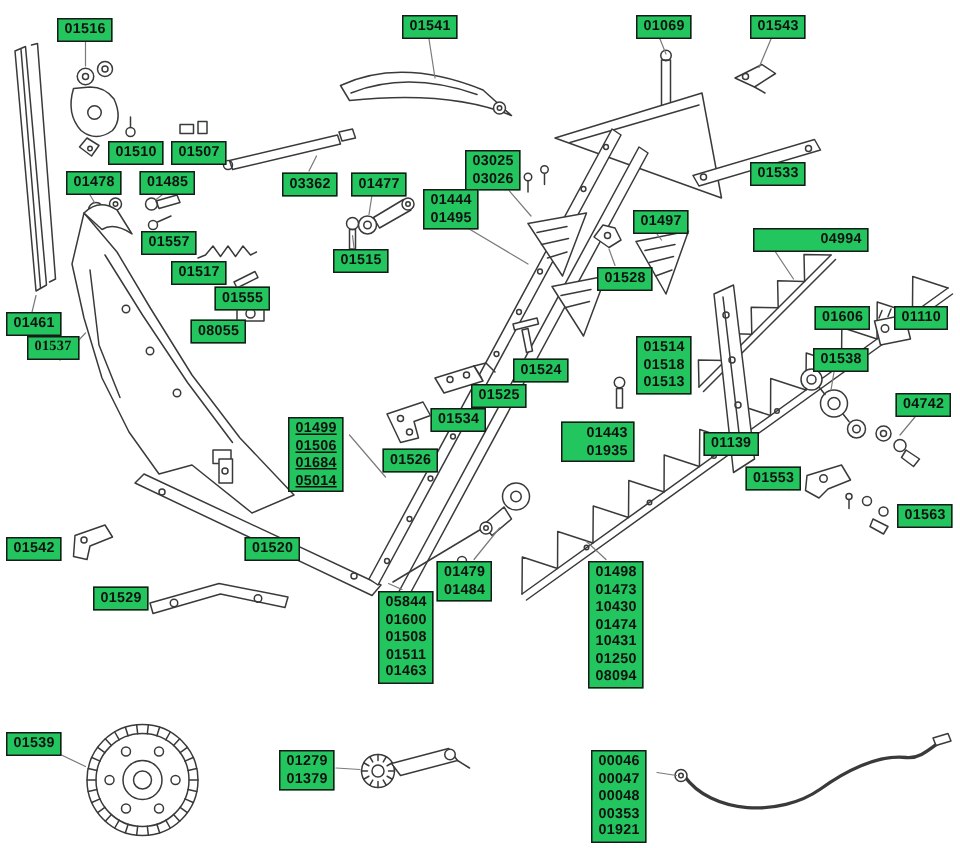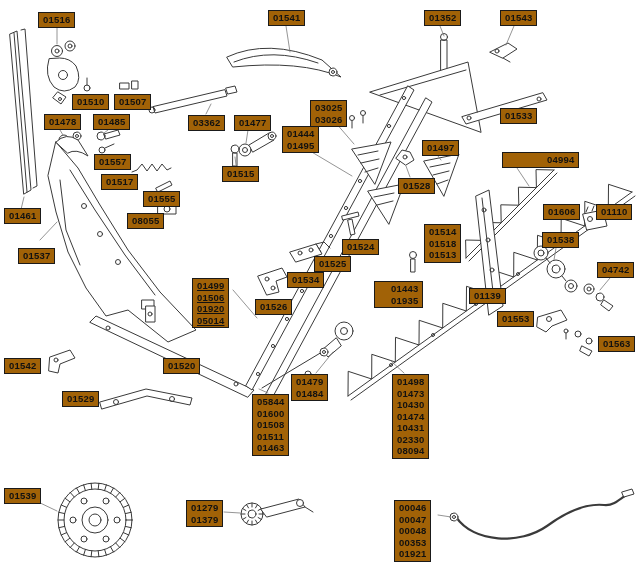--- a/index.html
+++ b/index.html
@@ -5,23 +5,23 @@
   html,body{margin:0;padding:0;background:#fff;}
   #stage{position:relative;width:640px;height:565px;background:var(--bg,#ffffff);overflow:hidden;
          font-family:"Liberation Sans",sans-serif;}
   #lineart{position:absolute;left:0;top:0;z-index:1;}
   #lineart line,#lineart path,#lineart circle,#lineart rect,#lineart polyline{
     stroke:var(--line,#333333);fill:none;stroke-width:1;stroke-linejoin:round;stroke-linecap:round;}
   #lineart .fl{fill:#ffffff;}
   #lineart .leader{stroke:#7a7a7a;stroke-width:0.8;}
   #lineart .thick{stroke-width:2.2;}
   #labels{position:absolute;left:0;top:0;width:100%;height:100%;z-index:2;pointer-events:none;}
-  .part-label{position:absolute;background:#a16207;border:1.3px solid var(--label-border,#1a1a1a);
+  .part-label{position:absolute;background:#22c55e;border:1.3px solid var(--label-border,#1a1a1a);
     padding:1px 4px;font-weight:bold;font-size:9.5px;line-height:11.5px;
-    color:var(--label-text,#111111);letter-spacing:.2px;white-space:nowrap;text-align:left;}
+    color:var(--label-text,#111111);letter-spacing:.2px;white-space:nowrap;text-align:center;}
 </style>
 </head>
 <body>
 
 <div id="stage">
   <svg id="lineart" width="640" height="565" viewBox="0 0 640 565" aria-hidden="true">
 
     <g>
       <path class="fl" d="M10,34 L17,31 L31,190 L24,194 Z"></path>
       <line x1="14" y1="33" x2="27" y2="192"></line>
@@ -359,21 +359,21 @@
   </svg>
 
   <div id="labels">
       <div class="part-label" style="left: 38px; top: 12px;">
         <div>01516</div>
       </div>
       <div class="part-label" style="left: 268px; top: 10px;">
         <div>01541</div>
       </div>
       <div class="part-label" style="left: 424px; top: 10px;">
-        <div>01352</div>
+        <div>01069</div>
       </div>
       <div class="part-label" style="left: 500px; top: 10px;">
         <div>01543</div>
       </div>
       <div class="part-label" style="left: 72px; top: 94px;">
         <div>01510</div>
       </div>
       <div class="part-label" style="left: 114px; top: 94px;">
         <div>01507</div>
       </div>
@@ -405,42 +405,42 @@
       </div>
       <div class="part-label" style="left: 502px; top: 152px; padding-left: 44px;">
         <div>04994</div>
       </div>
       <div class="part-label" style="left: 94px; top: 154px;">
         <div>01557</div>
       </div>
       <div class="part-label" style="left: 222px; top: 166px;">
         <div>01515</div>
       </div>
-      <div class="part-label" style="left: 101px; top: 174px;">
+      <div class="part-label" style="left: 114px; top: 174px;">
         <div>01517</div>
       </div>
       <div class="part-label" style="left: 398px; top: 178px;">
         <div>01528</div>
       </div>
       <div class="part-label" style="left: 143px; top: 191px;">
         <div>01555</div>
       </div>
       <div class="part-label" style="left: 543px; top: 204px;">
         <div>01606</div>
       </div>
       <div class="part-label" style="left: 596px; top: 204px;">
         <div>01110</div>
       </div>
       <div class="part-label" style="left: 4px; top: 208px;">
         <div>01461</div>
       </div>
       <div class="part-label" style="left: 127px; top: 213px;">
         <div>08055</div>
       </div>
-      <div class="part-label" style="left: 18px; top: 248px;">
+      <div class="part-label" style="left: 18px; top: 224px; font-family: Liberation Serif, serif;">
         <div>01537</div>
       </div>
       <div class="part-label" style="left: 342px; top: 239px;">
         <div>01524</div>
       </div>
       <div class="part-label" style="left: 424px; top: 224px;">
         <div>01514</div>
         <div>01518</div>
         <div>01513</div>
       </div>
@@ -459,21 +459,21 @@
       <div class="part-label" style="left: 374px; top: 281px; padding-left: 16px;">
         <div>01443</div>
         <div>01935</div>
       </div>
       <div class="part-label" style="left: 469px; top: 288px;">
         <div>01139</div>
       </div>
       <div class="part-label" style="left: 192px; top: 278px; text-decoration: underline;">
         <div>01499</div>
         <div>01506</div>
-        <div>01920</div>
+        <div>01684</div>
         <div>05014</div>
       </div>
       <div class="part-label" style="left: 255px; top: 299px;">
         <div>01526</div>
       </div>
       <div class="part-label" style="left: 497px; top: 311px;">
         <div>01553</div>
       </div>
       <div class="part-label" style="left: 598px; top: 336px;">
         <div>01563</div>
@@ -497,21 +497,21 @@
         <div>01508</div>
         <div>01511</div>
         <div>01463</div>
       </div>
       <div class="part-label" style="left: 392px; top: 374px;">
         <div>01498</div>
         <div>01473</div>
         <div>10430</div>
         <div>01474</div>
         <div>10431</div>
-        <div>02330</div>
+        <div>01250</div>
         <div>08094</div>
       </div>
       <div class="part-label" style="left: 4px; top: 488px;">
         <div>01539</div>
       </div>
       <div class="part-label" style="left: 186px; top: 500px;">
         <div>01279</div>
         <div>01379</div>
       </div>
       <div class="part-label" style="left: 394px; top: 500px;">

